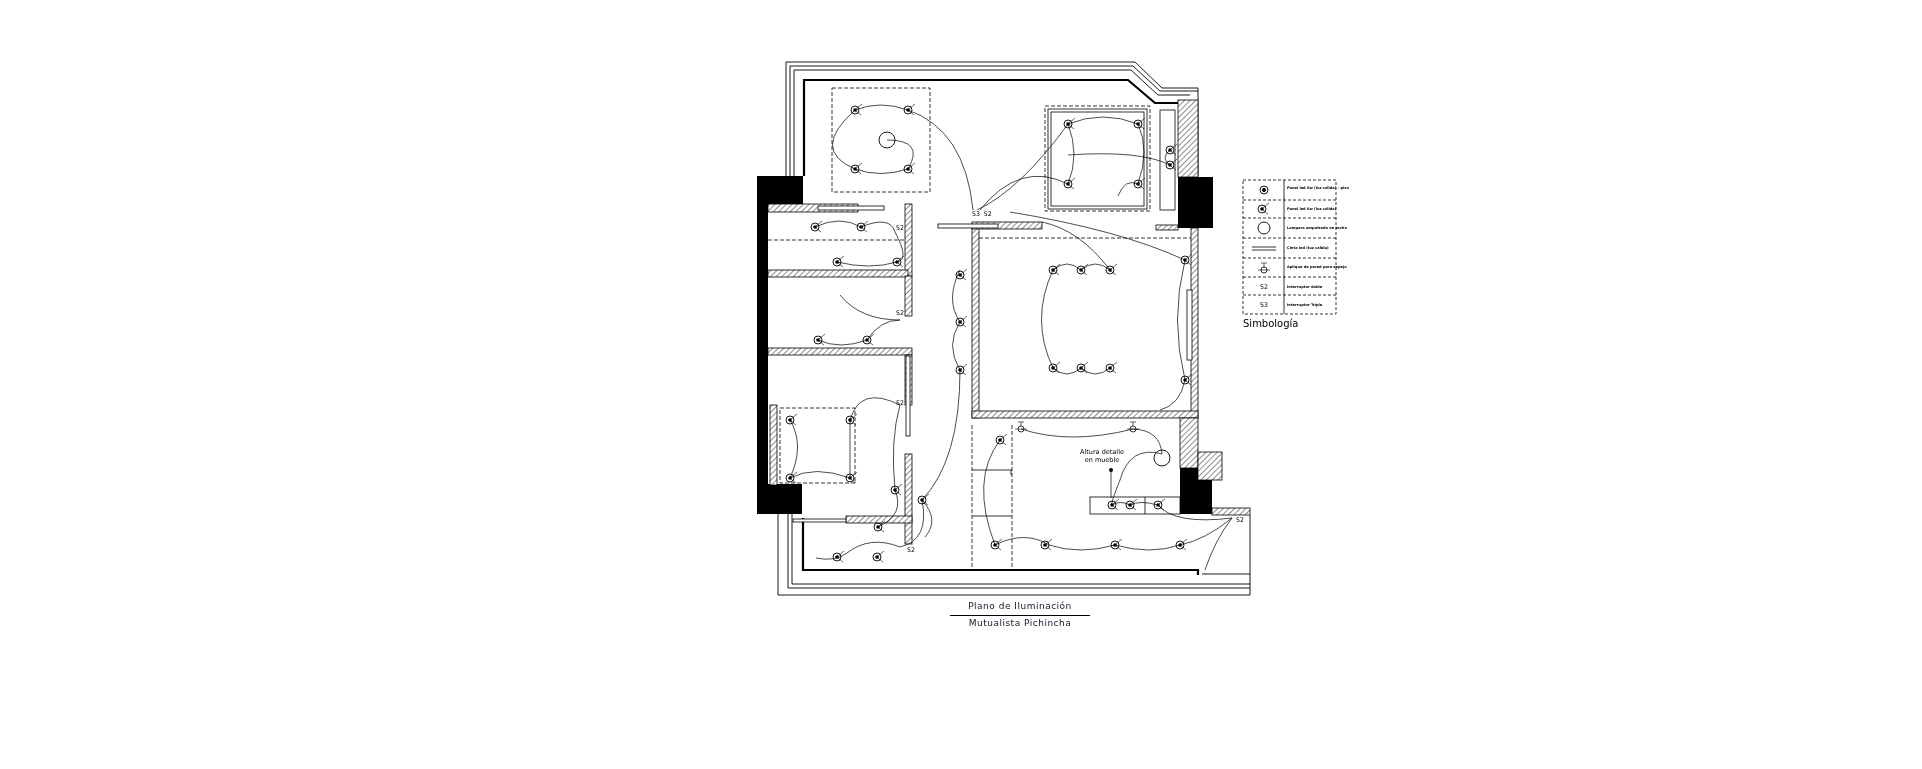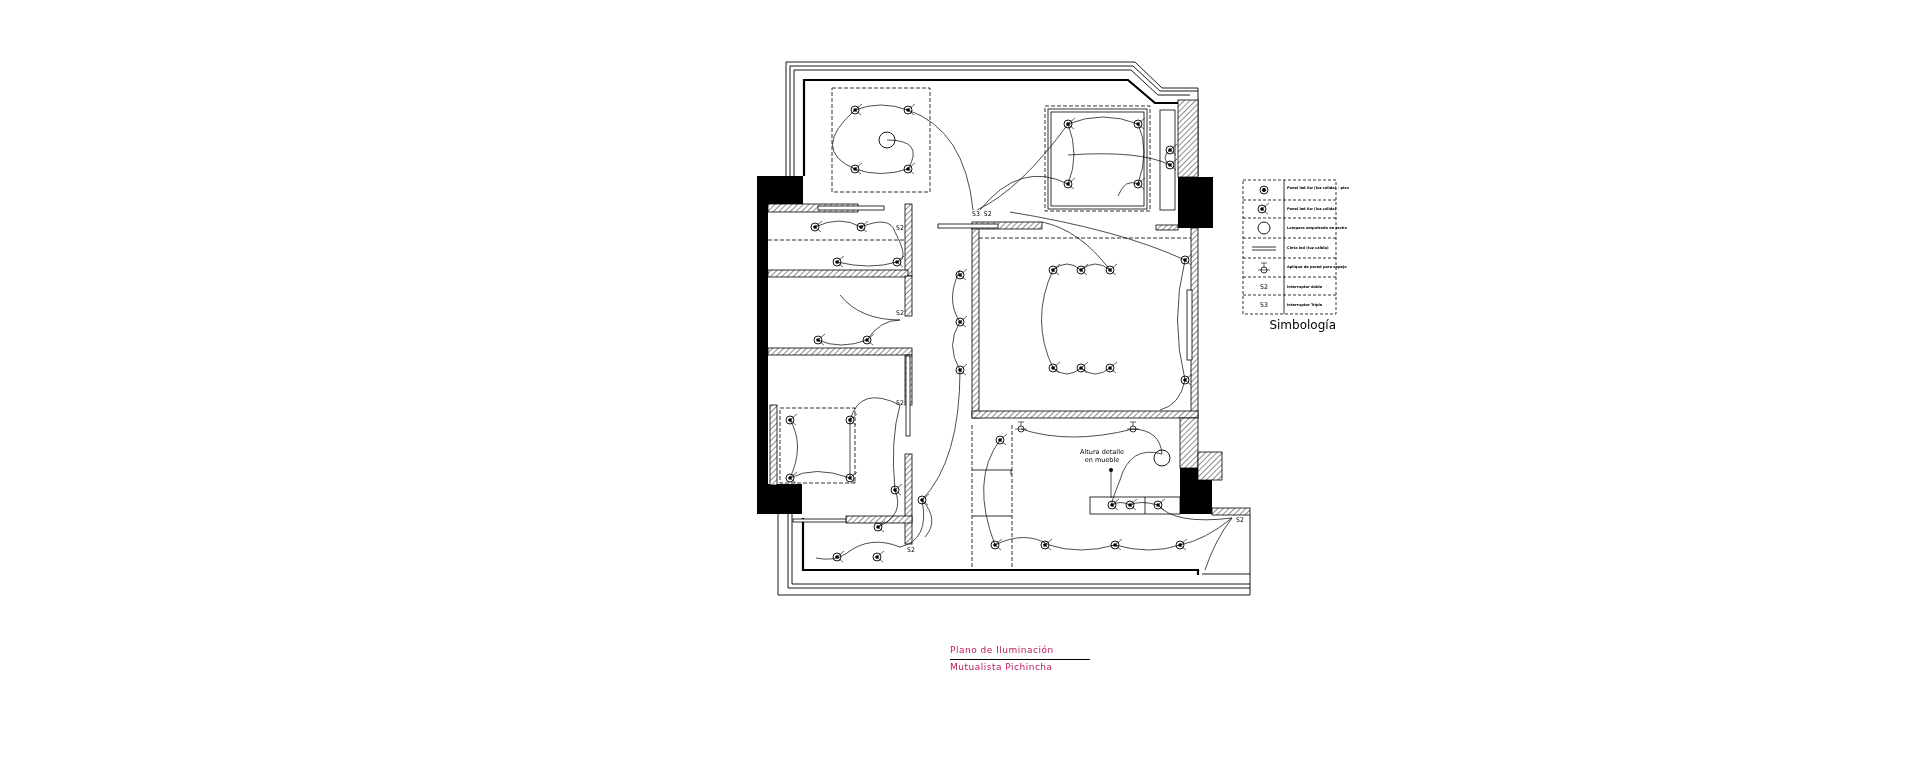--- a/index.html
+++ b/index.html
@@ -1,21 +1,21 @@
 <!DOCTYPE html>
 <html><head>
 <meta charset="utf-8">
 <style>
   html, body { margin: 0; padding: 0; background: #ffffff; }
   body { width: 1922px; height: 769px; overflow: hidden; position: relative; font-family: "DejaVu Sans", sans-serif; }
   #canvas { position: absolute; left: 0; top: 0; width: 1922px; height: 769px; }
-  .title-block { position: absolute; left: 950px; top: 644px; width: 140px; text-align: left; color: #be185d; }
+  .title-block { position: absolute; left: 950px; top: 600px; width: 140px; text-align: center; color: #0f172a; }
   .title-line { font-size: 9px; letter-spacing: 0.5px; line-height: 13px; }
   .title-rule { height: 1px; background: #000; margin: 2px 0 1px 0; }
-  .legend-caption { position: absolute; left: 1243px; top: 318px; width: 93px; text-align: right; font-size: 12px; color: #000; }
+  .legend-caption { position: absolute; left: 1243px; top: 318px; width: 93px; text-align: left; font-size: 10px; color: #000; }
   .legend-text { font-size: 3.6px; font-family: "DejaVu Sans", sans-serif; font-weight: bold; }
   .note-text { font-size: 6.5px; font-family: "DejaVu Sans", sans-serif; }
   .sw-text { font-size: 6.5px; font-family: "DejaVu Sans Mono", monospace; }
 </style>
 </head>
 <body>
 
 <svg id="canvas" viewBox="0 0 1922 769" xmlns="http://www.w3.org/2000/svg">
   <defs>
     <pattern id="hatch" width="4" height="4" patternUnits="userSpaceOnUse" patternTransform="rotate(45)">

